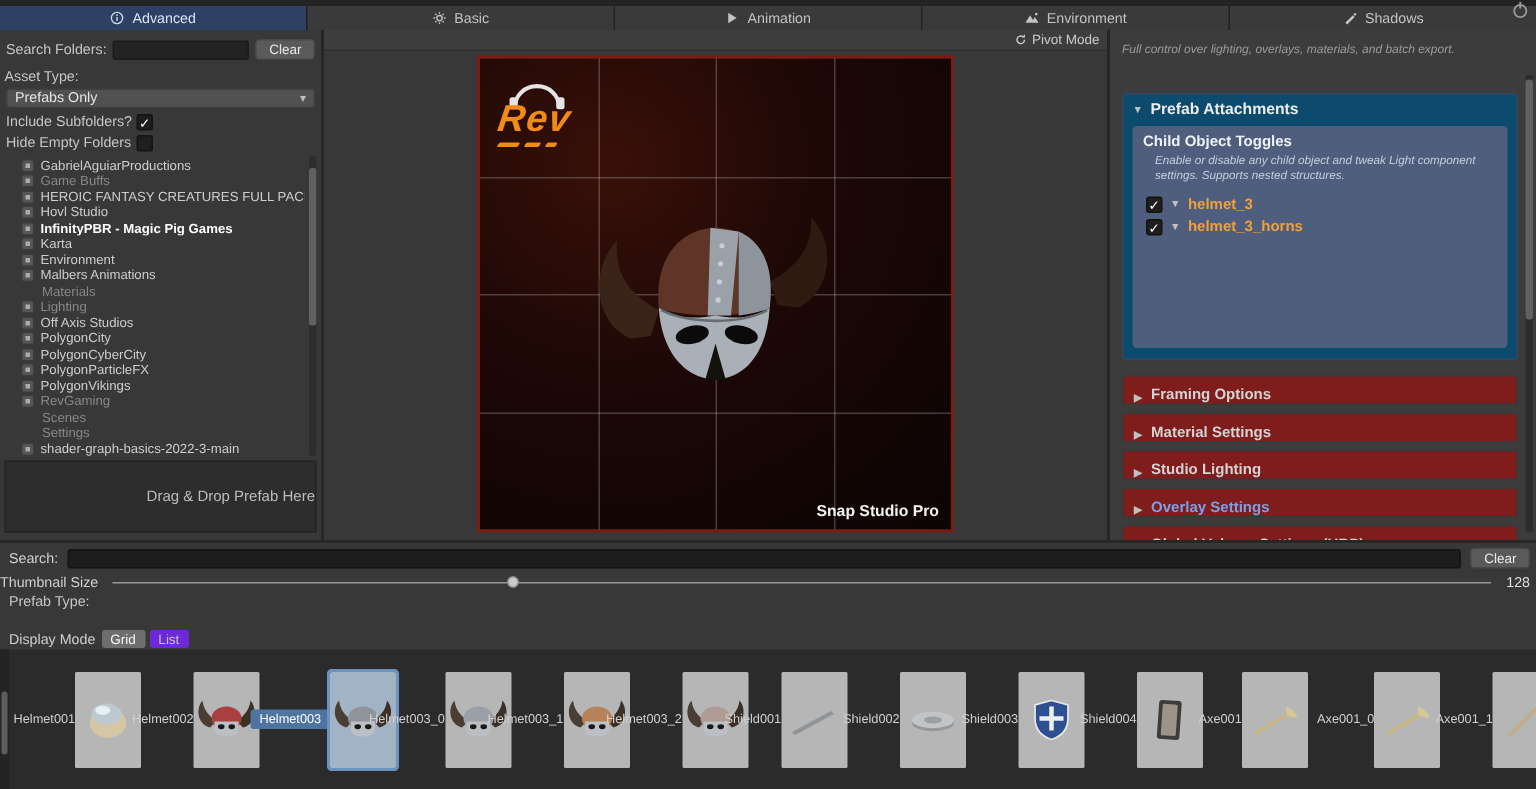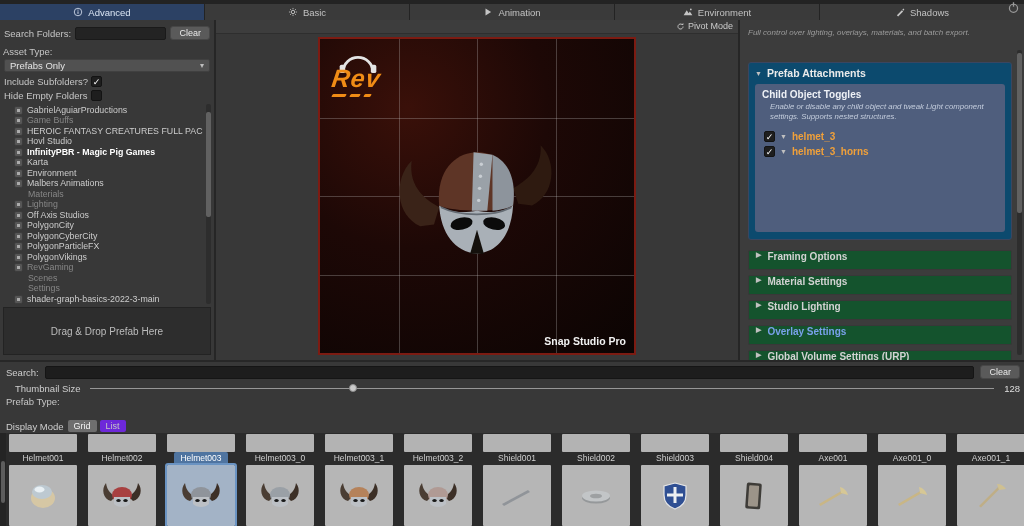--- a/index.html
+++ b/index.html
@@ -42,21 +42,21 @@
   font-size:8.8px;color:#cdcdcd;cursor:pointer;white-space:nowrap;overflow:hidden}
 .folder-row.child{padding-left:25px}
 .folder-row.dim{color:#878787}
 .folder-row.bold{font-weight:bold;color:#fff}
 .folder-ico{width:9px;height:9px;background:#565656;border:1px solid #3c3c3c;border-radius:2px;
   display:inline-flex;align-items:center;justify-content:center;flex:none}
 .folder-ico span{width:3px;height:3px;background:#ababab;display:block}
 .vscroll{position:absolute;top:0;right:0;width:5px;height:100%;background:#2d2d2d;border-radius:2px}
 .vscroll .sthumb{position:absolute;left:0;width:5px;background:#616161;border-radius:2px}
 #drop-zone{position:absolute;left:3px;right:3px;bottom:5px;height:48px;background:#2d2d2d;
-  border:1px solid #232323;display:flex;align-items:center;justify-content:center;
+  border:1px solid #232323;display:flex;align-items:center;justify-content:flex-end;
   font-size:10px;color:#bcbcbc;cursor:pointer}
 
 
 #center-panel{flex:1;position:relative;border-right:2px solid #262626;background:#383838}
 #center-toolbar{height:14px;background:#3d3d3d;border-bottom:1px solid #2e2e2e;position:relative}
 #pivot-btn{position:absolute;right:5px;top:1px;display:flex;align-items:center;gap:3px;
   font-size:9px;color:#cacaca;cursor:pointer}
 #preview{position:absolute;left:50%;transform:translateX(-50%);top:17px;width:318px;height:318px;
   background:radial-gradient(circle at 28% 22%, #3a1009 0%, #1d0806 42%, #0b0403 100%);
   border:2px solid #7c1b12;cursor:grab}
@@ -83,51 +83,51 @@
   padding:4px 6px 8px 6px;height:178px}
 .fold-header{font-size:10.5px;font-weight:bold;color:#ebebeb;display:flex;gap:5px;
   align-items:center;cursor:pointer}
 .tri{font-size:7px;color:#c0c0c0}
 #child-box{margin-top:5px;background:#4f5e7d;border-radius:3px;padding:5px 7px;height:148px}
 .cb-title{font-size:10px;font-weight:bold;color:#eef1f6}
 .cb-desc{font-size:7.8px;font-style:italic;color:#c4cddd;margin:2px 0 7px 8px;line-height:1.3}
 .toggle-row{display:flex;align-items:center;gap:5px;height:15px;margin-left:2px;cursor:pointer}
 .toggle-row .tlabel{font-size:10px;font-weight:bold;color:#f0a03a}
 #rp-sections{margin-top:10px}
-.section-row{height:20px;background:#14532d;border:1px solid #383838;border-radius:2px;
-  display:flex;align-items:flex-start;gap:6px;padding-left:7px;margin-top:5px;
+.section-row{height:20px;background:#7f1d1d;border:1px solid #383838;border-radius:2px;
+  display:flex;align-items:flex-end;gap:6px;padding-left:7px;margin-top:5px;
   font-size:10px;font-weight:bold;color:#d3d3d3;cursor:pointer}
 .section-row.highlight{color:#79a1ea}
 #rp-scroll{position:absolute;right:2px;top:30px;height:305px}
 
 
 #bottom-panel{position:absolute;top:360px;left:0;width:1024px;height:166px;background:#383838;
   border-top:2px solid #272727}
 .b-search-row{position:absolute;top:3px;left:6px;right:4px;height:14px;display:flex;
   align-items:center;gap:6px;font-size:9.5px}
 .b-search-row input{flex:1;height:13px;background:#1d1d1d;border:1px solid #151515;border-radius:2px;
   color:#ddd;font-size:9px;padding:0 4px;outline:none;min-width:0}
-.b-slider-row{position:absolute;top:20px;left:15px;right:4px;height:12px;display:flex;
+.b-slider-row{position:absolute;top:20px;left:0;right:4px;height:12px;display:flex;
   align-items:center;gap:10px;font-size:9.5px}
 #slider{position:relative;flex:1;height:12px;cursor:pointer}
 #slider .track{position:absolute;top:5.5px;left:0;right:0;height:1.5px;background:#979797}
 #slider .handle{position:absolute;top:2px;width:8px;height:8px;border-radius:50%;background:#cacaca;
   border:1px solid #8d8d8d;margin-left:-4px}
 #thumb-val{color:#dedede;min-width:16px;text-align:right}
 #prefab-type-lbl{position:absolute;top:34px;left:6px}
 #prefab-type-dd{position:absolute;top:44px;left:2px;right:2px;height:12px;background:#464646;
   border:1px solid #3a3a3a;display:flex;align-items:center;padding:0 15px;font-size:9.5px;
   font-weight:bold;color:#eaeaea;cursor:pointer}
 #display-row{position:absolute;top:58px;left:6px;display:flex;align-items:center;gap:4px;font-size:9.5px}
 .mode-btn{height:12px;padding:0 6px;border-radius:2px;background:#6d28d9;color:#c5c5c5;font-size:9px;
   display:flex;align-items:center;cursor:pointer}
 .mode-btn.selected{background:#6e6e6e;color:#f5f5f5}
 #grid{position:absolute;top:71px;left:0;right:0;bottom:0;background:#2b2b2b;overflow:hidden;
   display:flex;gap:11px;padding-left:9px}
-.cell{width:68px;flex:none;display:flex;flex-direction:column;align-items:center}
+.cell{width:68px;flex:none;display:flex;flex-direction:row;align-items:center}
 .prev-thumb{width:68px;height:19px;background:#b3b3b3;border-radius:1px;margin-top:1px;cursor:pointer}
 .cell-label{height:13px;line-height:13px;font-size:8.5px;color:#d0d0d0;white-space:nowrap}
 .cell-label.selected{background:#4f74a0;color:#fff;border-radius:2px;padding:0 6px}
 .thumb{width:68px;height:64px;background:#b6b6b6;border-radius:1px;display:flex;align-items:center;
   justify-content:center;cursor:pointer}
 .thumb.selected{background:#a3b3c6;outline:2px solid #6a93c2}
 #grid-scroll{position:absolute;left:0;top:71px;bottom:0;width:6px;background:#242424}
 #grid-scroll .sthumb{position:absolute;left:1px;width:4px;background:#5d5d5d;border-radius:2px;
   top:28px;height:42px}
 </style>

